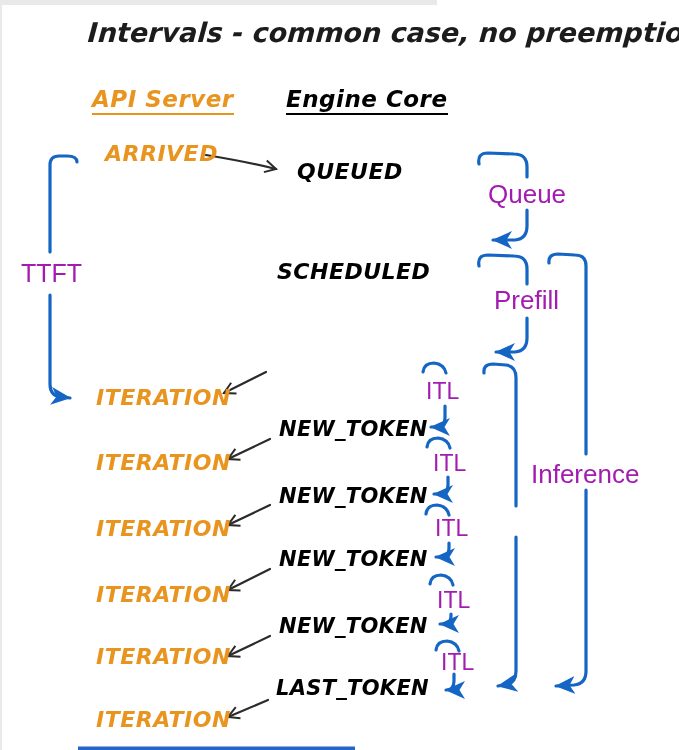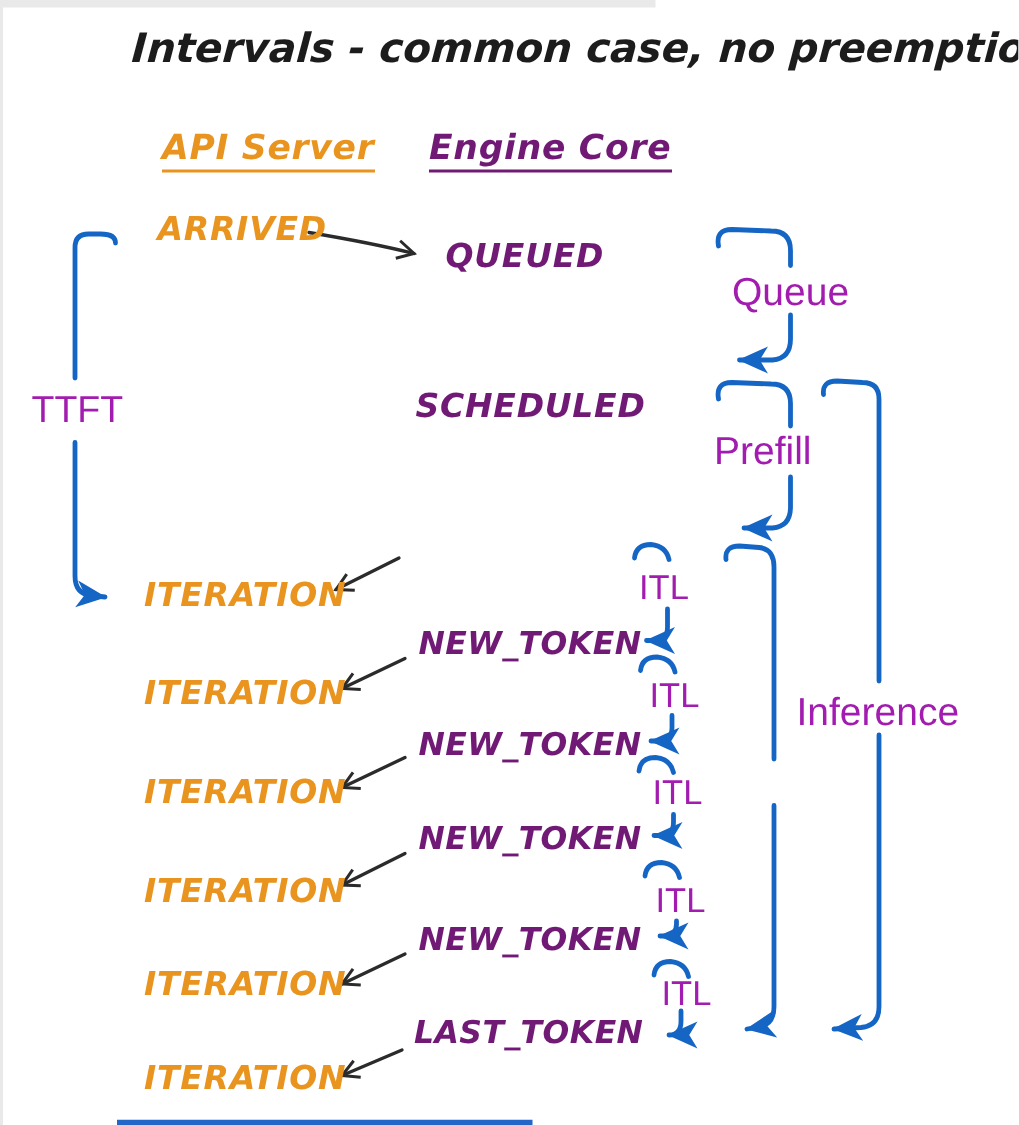--- a/index.html
+++ b/index.html
@@ -7,21 +7,21 @@
     position:relative;width:679px;height:750px;background:#ffffff;overflow:hidden;
     font-family:"Liberation Sans",sans-serif;
   }
   .edge{position:absolute;background:#e9e9e9;}
   svg.strokes{position:absolute;left:0;top:0;}
   .txt{position:absolute;white-space:nowrap;line-height:1;}
   .hand{font-family:"DejaVu Sans",sans-serif;font-style:italic;font-weight:bold;}
   .title{font-size:27px;color:#1c1c1c;letter-spacing:0px;transform:skewX(-4deg);}
   .colhead{font-size:23px;padding-bottom:2px;border-bottom:2.5px solid currentColor;letter-spacing:0.5px;}
   .orange{color:#e8941f;}
-  .red{color:#701a75;}
+  .red{color:#000000;}
   .ev{font-size:22px;letter-spacing:0.5px;}
   .tok{font-size:21px;letter-spacing:0.3px;}
   .blue-label{color:#a21caf;font-family:Liberation Sans, sans-serif;font-weight:400;}
   .big{font-size:26px;}
   .itl{font-size:23px;}
   .ttft{font-size:25px;}
 </style>
 </head>
 <body>
 
@@ -78,42 +78,42 @@
       <path marker-end="url(#mblack)" d="M 270,569 L 228,590"></path>
       <path marker-end="url(#mblack)" d="M 270,636 L 228,656"></path>
       <path marker-end="url(#mblack)" d="M 268,700 L 228,717"></path>
     </g>
 
     <rect x="78" y="746.5" width="277" height="3.5" fill="#2465c8"></rect>
   </svg>
 
   <div class="txt hand title" style="left:88px;top:19px;">Intervals - common case, no preemptions</div>
 
-  <div class="txt hand colhead orange" style="left:108px;top:88px;">API Server</div>
+  <div class="txt hand colhead orange" style="left:92px;top:88px;">API Server</div>
   <div class="txt hand colhead red" style="left:286px;top:88px;">Engine Core</div>
 
   <div class="txt hand ev orange" style="left:105px;top:143px;">ARRIVED</div>
   <div class="txt hand ev orange" style="left:96px;top:387px;">ITERATION</div>
   <div class="txt hand ev orange" style="left:96px;top:452px;">ITERATION</div>
   <div class="txt hand ev orange" style="left:96px;top:518px;">ITERATION</div>
   <div class="txt hand ev orange" style="left:96px;top:584px;">ITERATION</div>
   <div class="txt hand ev orange" style="left:96px;top:646px;">ITERATION</div>
   <div class="txt hand ev orange" style="left:96px;top:709px;">ITERATION</div>
 
   <div class="txt hand ev red" style="left:297px;top:161px;font-style:italic;">QUEUED</div>
   <div class="txt hand ev red" style="left:277px;top:261px;">SCHEDULED</div>
   <div class="txt hand tok red" style="left:279px;top:419px;">NEW_TOKEN</div>
   <div class="txt hand tok red" style="left:279px;top:486px;">NEW_TOKEN</div>
   <div class="txt hand tok red" style="left:279px;top:549px;">NEW_TOKEN</div>
   <div class="txt hand tok red" style="left:279px;top:616px;">NEW_TOKEN</div>
   <div class="txt hand tok red" style="left:276px;top:678px;">LAST_TOKEN</div>
 
   <div class="txt blue-label ttft" style="left:21px;top:261px;">TTFT</div>
   <div class="txt blue-label big" style="left:488px;top:181px;">Queue</div>
-  <div class="txt blue-label big" style="left:476px;top:287px;">Prefill</div>
+  <div class="txt blue-label big" style="left:494px;top:287px;">Prefill</div>
   <div class="txt blue-label big" style="left:531px;top:461px;">Inference</div>
   <div class="txt blue-label itl" style="left:426px;top:380px;">ITL</div>
   <div class="txt blue-label itl" style="left:433px;top:452px;">ITL</div>
   <div class="txt blue-label itl" style="left:435px;top:517px;">ITL</div>
   <div class="txt blue-label itl" style="left:437px;top:589px;">ITL</div>
   <div class="txt blue-label itl" style="left:441px;top:651px;">ITL</div>
 
 </div>
 
 </body></html>

